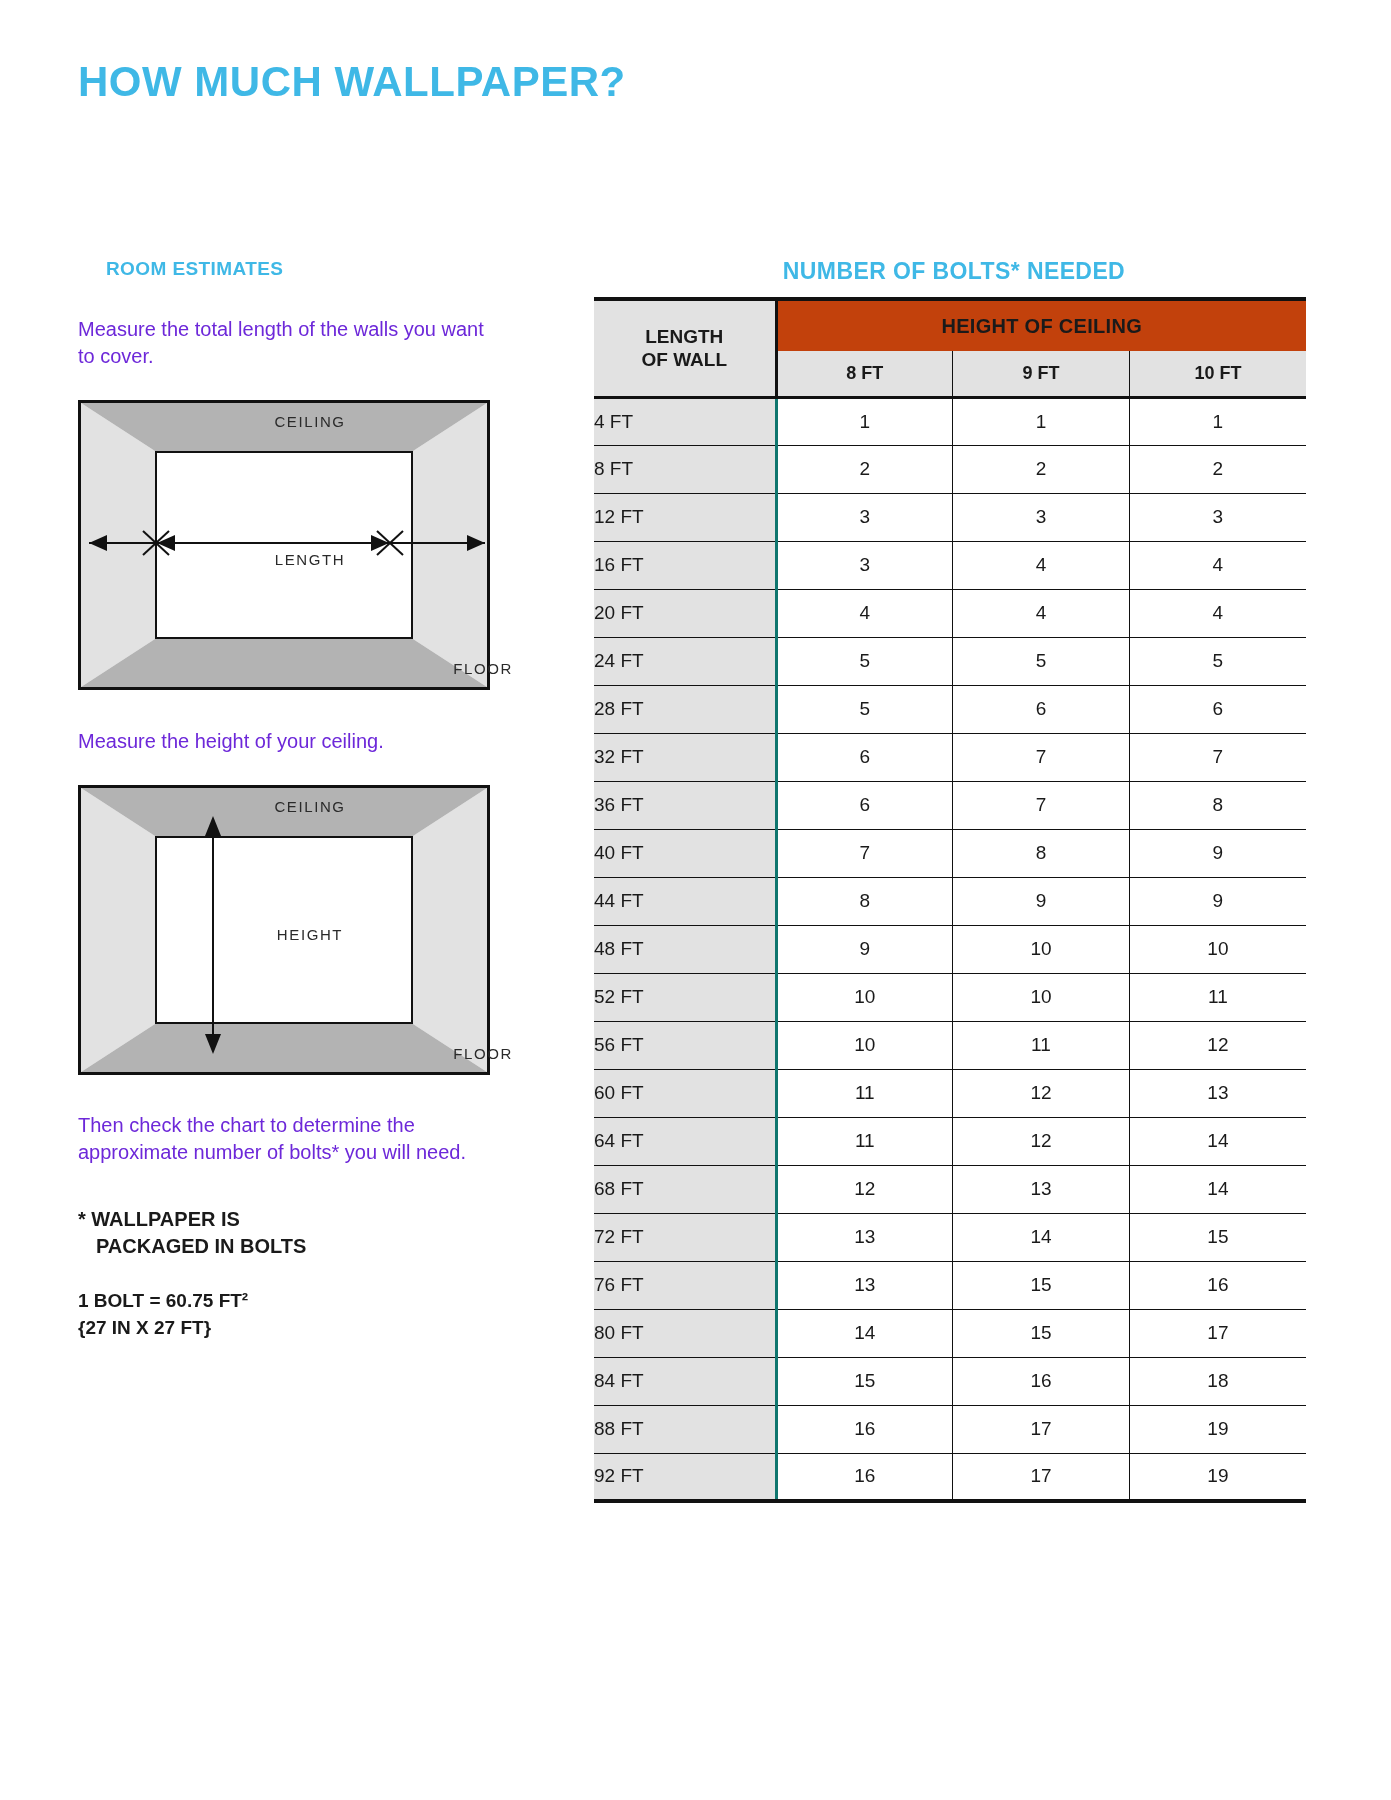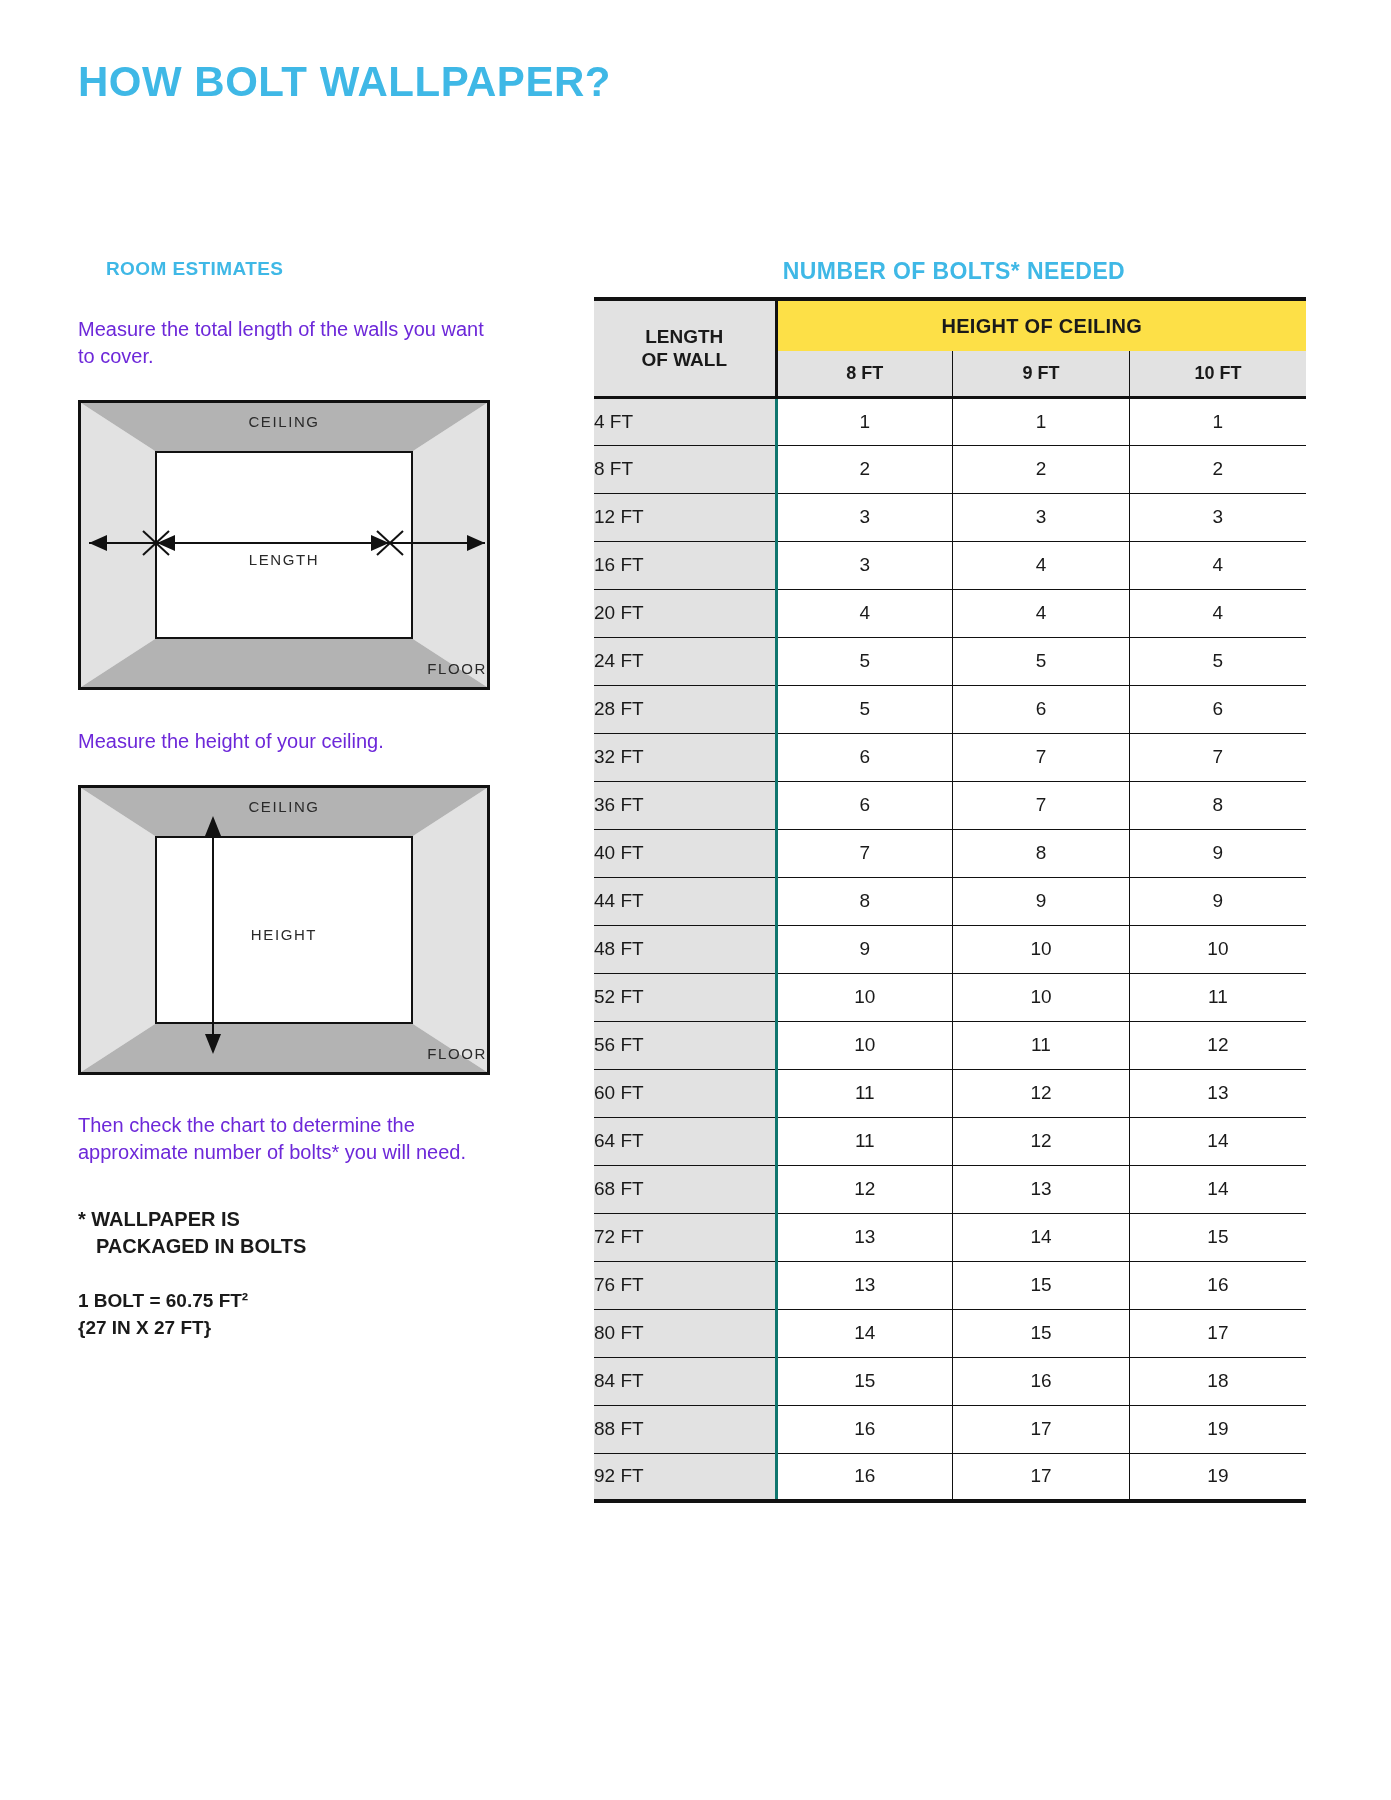--- a/index.html
+++ b/index.html
@@ -46,20 +46,21 @@
     margin: 0;
   }
 
   
   .room-wrap { margin-top: 30px; }
   .room {
     width: 412px; height: 290px;
     position: relative;
     border: 3px solid #111;
     background: #ffffff;
+    padding-left: 26px;
   }
   .room .inner {
     position: absolute;
     left: 74px; top: 48px; right: 74px; bottom: 48px;
     border: 2px solid #111;
     background: #ffffff;
   }
   .wall {
     position: absolute;
     background: #e2e2e2;
@@ -130,21 +131,21 @@
     width: 182px;
     background: #e2e2e2;
     font-size: 19px;
     font-weight: bold;
     text-align: center;
     line-height: 1.25;
     border-right: 3px solid #111;
     vertical-align: middle;
   }
   .hdr-ceiling {
-    background: #fde047;
+    background: #c2410c;
     font-size: 20px;
     font-weight: bold;
     text-align: center;
     height: 52px;
     vertical-align: middle;
     letter-spacing: 0.3px;
   }
   .hdr-sub {
     background: #e2e2e2;
     font-size: 18px;
@@ -173,21 +174,21 @@
   .cell.sep { border-left: 1.5px solid #111; }
   .table-outer {
     border-top: 4px solid #111;
     border-bottom: 4px solid #111;
   }
   .hdr-row-bottom { border-bottom: 3px solid #111; }
 </style>
 </head>
 <body>
 
-<div class="title">HOW BOLT WALLPAPER?</div>
+<div class="title">HOW MUCH WALLPAPER?</div>
 
 <div class="left-col">
 
   <div class="section-head">ROOM ESTIMATES</div>
 
   <p class="para">Measure the total length of the walls you want to cover.</p>
 
   <div class="room-wrap">
     <div class="room">
 

